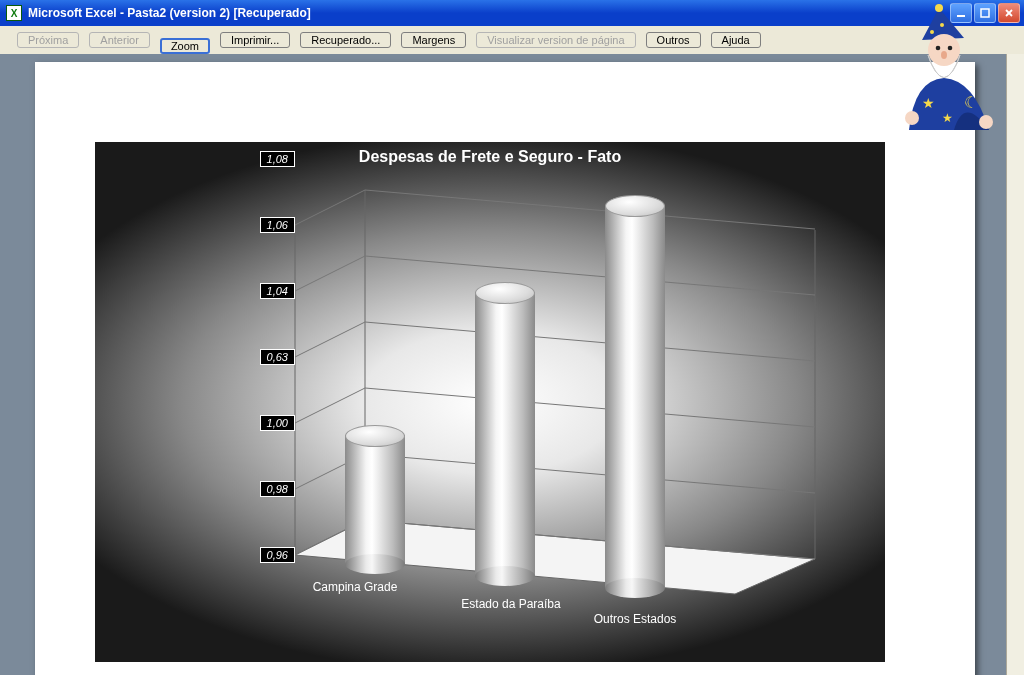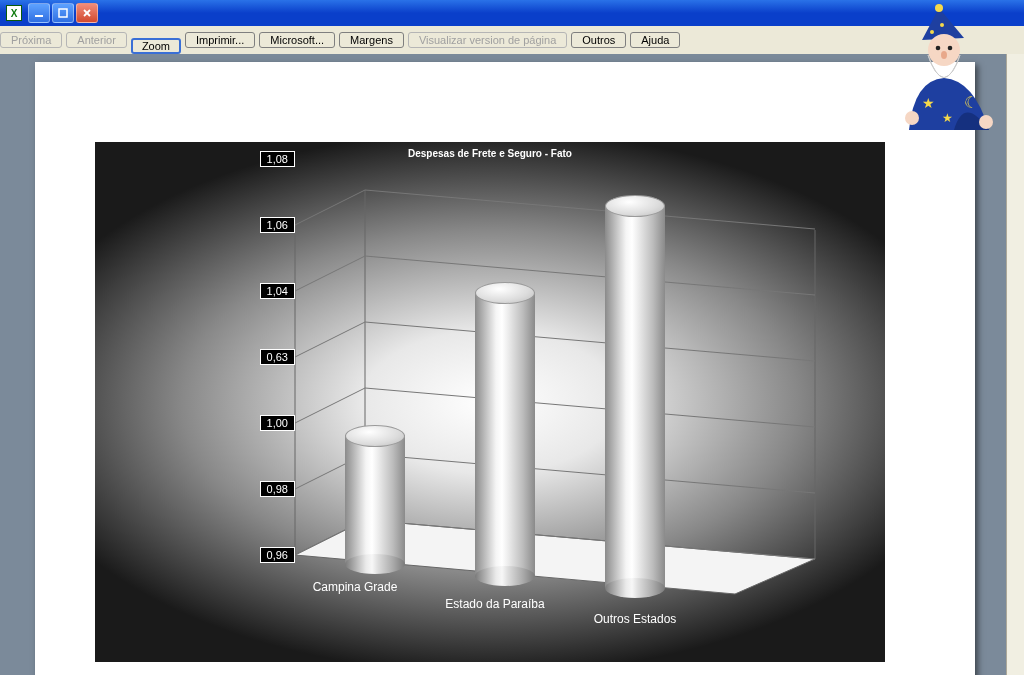--- a/index.html
+++ b/index.html
@@ -49,22 +49,22 @@
   .win-close { background: linear-gradient(#f08c7a,#d24a2f); }
   .win-btn svg { display: block; }
 
   
   .toolbar {
     height: 28px;
     background: #ece9d8;
     border-bottom: 5px solid #f97316;
     display: flex;
     align-items: center;
-    padding: 0 0;
-    gap: 4px;
+    padding: 0 17px;
+    gap: 10px;
   }
   .tb-btn {
     font-family: Tahoma, Arial, sans-serif;
     font-size: 11px;
     padding: 1px 10px;
     background: #ece9d8;
     border: 1px solid #7f7f7f;
     border-radius: 3px;
     cursor: pointer;
     color: #000;
@@ -107,35 +107,36 @@
     left: 60px; top: 80px;
     width: 790px; height: 520px;
     background: radial-gradient(ellipse 65% 55% at 50% 50%, #ffffff 0%, #e8e8e8 25%, #888 60%, #1a1a1a 95%);
   }
 
   .chart-title {
     position: absolute;
     left: 50%; transform: translateX(-50%);
     top: 6px;
     color: #fff;
-    font-size: 10px;
+    font-size: 16px;
     font-weight: bold;
     white-space: nowrap;
   }
 
   .ytick {
     position: absolute;
     right: calc(100% - 200px);
     transform: translateY(-50%);
     background: #000;
     color: #fff;
     font-size: 11px;
     padding: 1px 6px;
     border: 1px solid #fff;
     white-space: nowrap;
+    font-style: italic;
   }
 
   .xtick {
     position: absolute;
     color: #fff;
     font-size: 12px;
     white-space: nowrap;
     transform: translateX(-50%);
   }
 
@@ -175,20 +176,21 @@
     pointer-events: none;
   }
 </style>
 </head>
 <body>
 
 <div class="titlebar">
   <div class="app-icon">
     <span>X</span>
   </div>
+  <div class="title-text">Microsoft Excel - Pasta2 (version 2)  [Recuperado]</div>
   <div class="win-controls">
     <div class="win-btn win-min">
       <svg width="10" height="10">
           <rect x="1" y="7" width="8" height="2" fill="#fff"></rect>
         </svg>
     </div>
     <div class="win-btn win-max">
       <svg width="10" height="10">
           <rect x="1" y="1" width="8" height="8" fill="none" stroke="#fff" stroke-width="1.5"></rect>
         </svg>
@@ -200,21 +202,21 @@
         </svg>
     </div>
   </div>
 </div>
 
 <div class="toolbar">
   <button class="tb-btn disabled">Próxima</button>
   <button class="tb-btn disabled">Anterior</button>
   <button class="tb-btn active">Zoom</button>
   <button class="tb-btn">Imprimir...</button>
-  <button class="tb-btn">Microsoft...</button>
+  <button class="tb-btn">Recuperado...</button>
   <button class="tb-btn">Margens</button>
   <button class="tb-btn disabled">Visualizar version de página</button>
   <button class="tb-btn">Outros</button>
   <button class="tb-btn">Ajuda</button>
 </div>
 
 <div class="workspace">
   <div class="paper">
 
     <div class="chart-panel">
@@ -272,21 +274,21 @@
         <div class="cyl-top"></div>
       </div>
 
       <div class="cylinder" style="left:510px; top:53px; height:403px">
         <div class="cyl-body"></div>
         <div class="cyl-bot"></div>
         <div class="cyl-top"></div>
       </div>
 
       <div class="xtick" style="left:260px; top:438px">Campina Grade</div>
-      <div class="xtick" style="left:400px; top:455px">Estado da Paraíba</div>
+      <div class="xtick" style="left:416px; top:455px">Estado da Paraíba</div>
       <div class="xtick" style="left:540px; top:470px">Outros Estados</div>
 
     </div>
   </div>
 
   <div class="vscroll"></div>
 </div>
 
 <div class="assistant">
   <svg viewBox="0 0 120 140" width="120" height="140">

